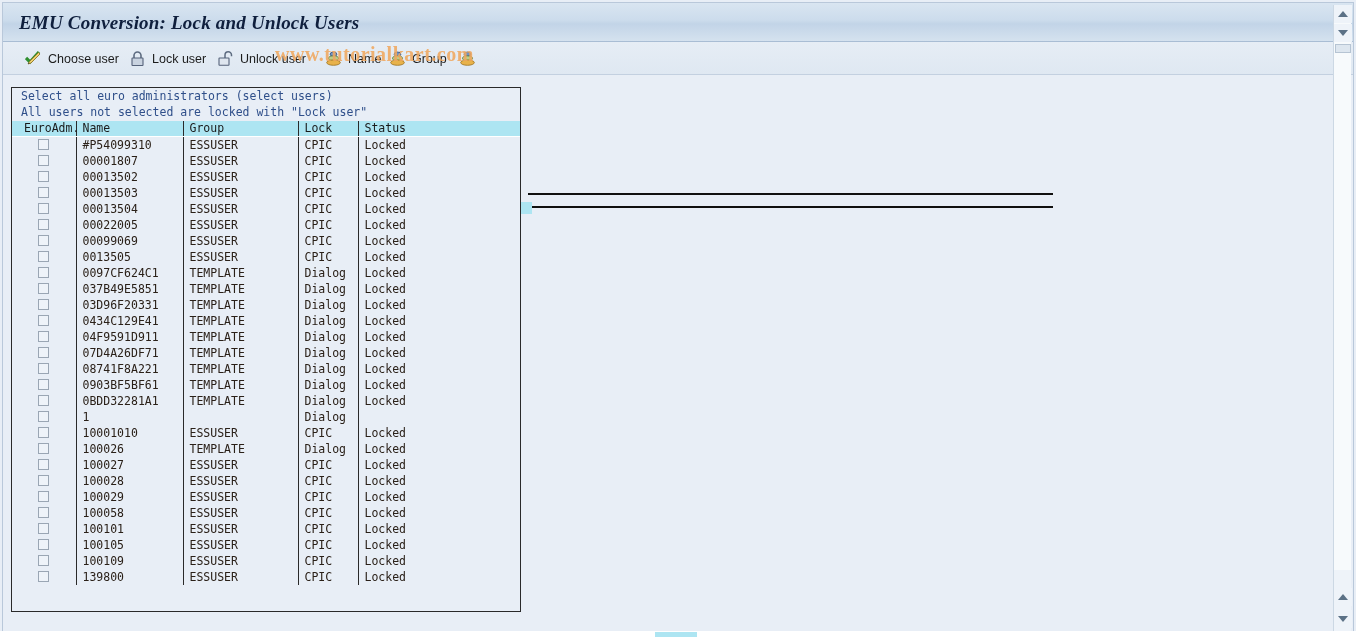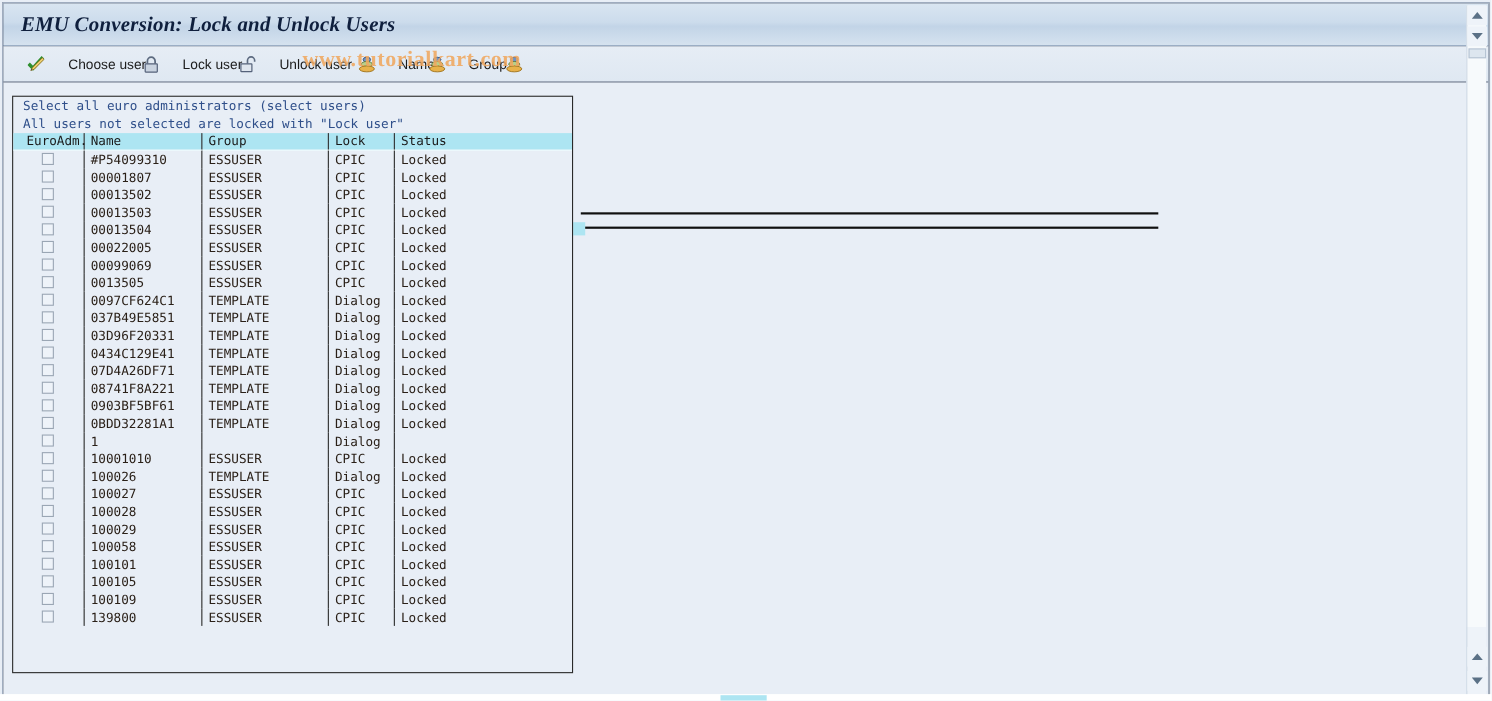--- a/index.html
+++ b/index.html
@@ -16,21 +16,21 @@
     width: 1356px;
     height: 637px;
     background: #e8eef6;
   }
 
   
   .win-frame {
     position: absolute;
     left: 2px; top: 2px;
     width: 1352px; height: 633px;
-    background: #0f172a;
+    background: #0c4a6e;
     border: 1px solid #b9c8da;
   }
 
   
   .titlebar {
     position: absolute;
     left: 0; top: 0;
     width: 100%;
     height: 39px;
     background: linear-gradient(to bottom, #d9e5f1 0%, #ccdcec 45%, #c2d4e7 55%, #d5e2ef 100%);
@@ -56,21 +56,21 @@
     height: 33px;
     background: linear-gradient(to bottom, #e6edf5 0%, #dfe8f2 100%);
     border-bottom: 1px solid #c3d0e0;
   }
   .tbtn {
     position: absolute;
     top: 4px;
     height: 25px;
     display: flex;
     align-items: center;
-    gap: 20px;
+    gap: 6px;
     padding: 0 3px;
     cursor: default;
     background: transparent;
     border: 1px solid transparent;
     white-space: nowrap;
   }
   .tbtn .tlabel {
     font-family: "Liberation Sans", sans-serif;
     font-size: 12.5px;
     color: #1c1c1c;
@@ -418,20 +418,27 @@
               </tr>
               <tr>
                 <td class="c-euro"><span class="cb"></span></td>
                 <td>0434C129E41</td>
                 <td>TEMPLATE</td>
                 <td>Dialog</td>
                 <td>Locked</td>
               </tr>
               <tr>
                 <td class="c-euro"><span class="cb"></span></td>
+                <td>04F9591D911</td>
+                <td>TEMPLATE</td>
+                <td>Dialog</td>
+                <td>Locked</td>
+              </tr>
+              <tr>
+                <td class="c-euro"><span class="cb"></span></td>
                 <td>07D4A26DF71</td>
                 <td>TEMPLATE</td>
                 <td>Dialog</td>
                 <td>Locked</td>
               </tr>
               <tr>
                 <td class="c-euro"><span class="cb"></span></td>
                 <td>08741F8A221</td>
                 <td>TEMPLATE</td>
                 <td>Dialog</td>

